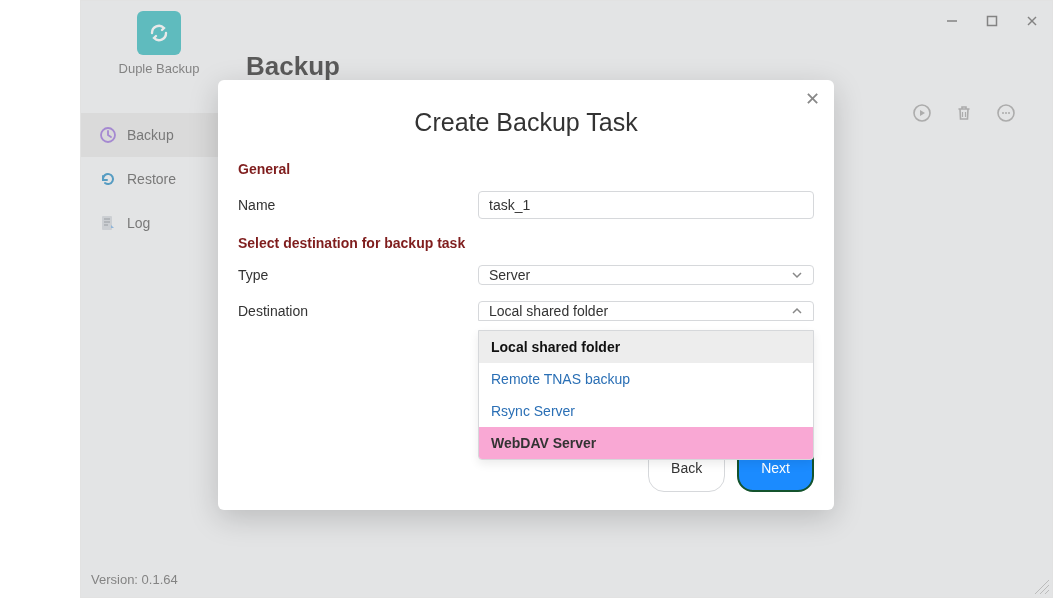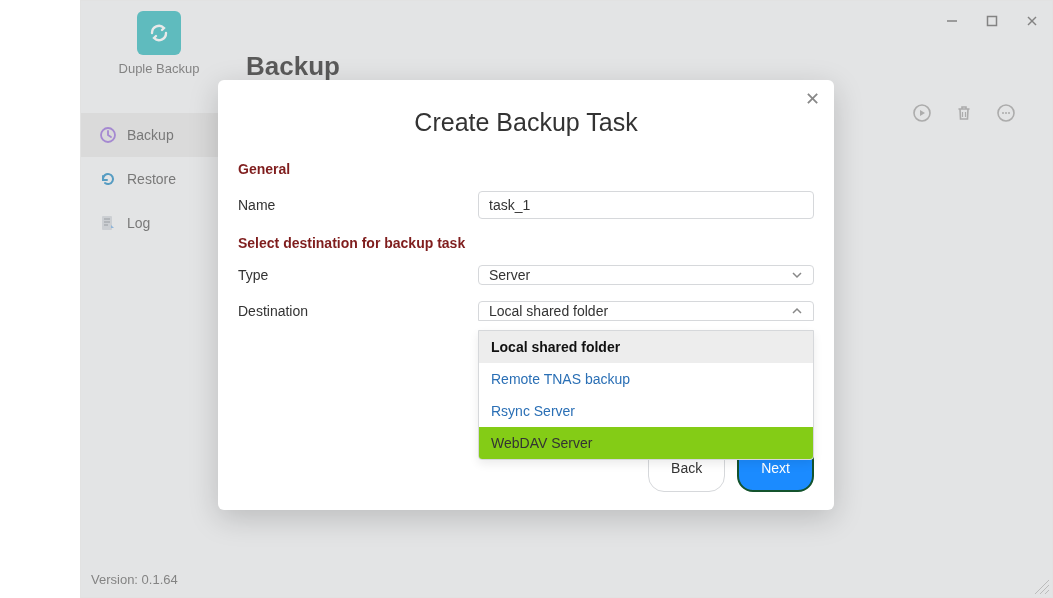--- a/index.html
+++ b/index.html
@@ -40,21 +40,21 @@
   .form-row { display:flex; align-items:center; margin-bottom:16px; }
   .form-label { width:240px; font-size:14px; color:#333; }
   .text-input { flex:1; height:28px; border:1px solid #d6d8db; border-radius:4px; padding:0 10px; font-size:14px; color:#333; outline:none; }
   .select-box { flex:1; height:20px; border:1px solid #d6d8db; border-radius:4px; padding:0 10px; display:flex; align-items:center; justify-content:space-between; font-size:14px; color:#333; background:#fff; cursor:pointer; position:relative; }
   .select-box.open { border-bottom-left-radius:0; border-bottom-right-radius:0; }
   .chev { width:12px; height:12px; }
 
   .dropdown { position:absolute; left:260px; top:250px; width:336px; background:#fff; border:1px solid #d6d8db; border-top:1px solid #d6d8db; border-bottom-left-radius:4px; border-bottom-right-radius:4px; overflow:hidden; z-index:11; box-shadow:0 4px 10px rgba(0,0,0,0.08); }
   .dd-item { padding:8px 12px; font-size:14px; color:#2a6fb5; cursor:pointer; }
   .dd-item.selected { background:#ededed; color:#111; font-weight:600; }
-  .dd-item:last-child { background:#84cc16; color:#333; }
+  .dd-item:last-child { background:#f9a8d4; color:#333;font-weight:bold; }
 
   .modal-footer { position:absolute; bottom:18px; right:20px; display:flex; gap:12px; }
   .btn { height:48px; padding:0 22px; border-radius:16px; font-size:14px; cursor:pointer; border:1px solid #d6d8db; background:#fff; color:#333; display:flex; align-items:center; }
   .btn.primary { background:#1b8bff; color:#fff; border:2px solid #14532d; }
 
   .resize-grip { position:absolute; right:2px; bottom:2px; width:16px; height:16px; }
 </style>
 </head>
 <body>
 

